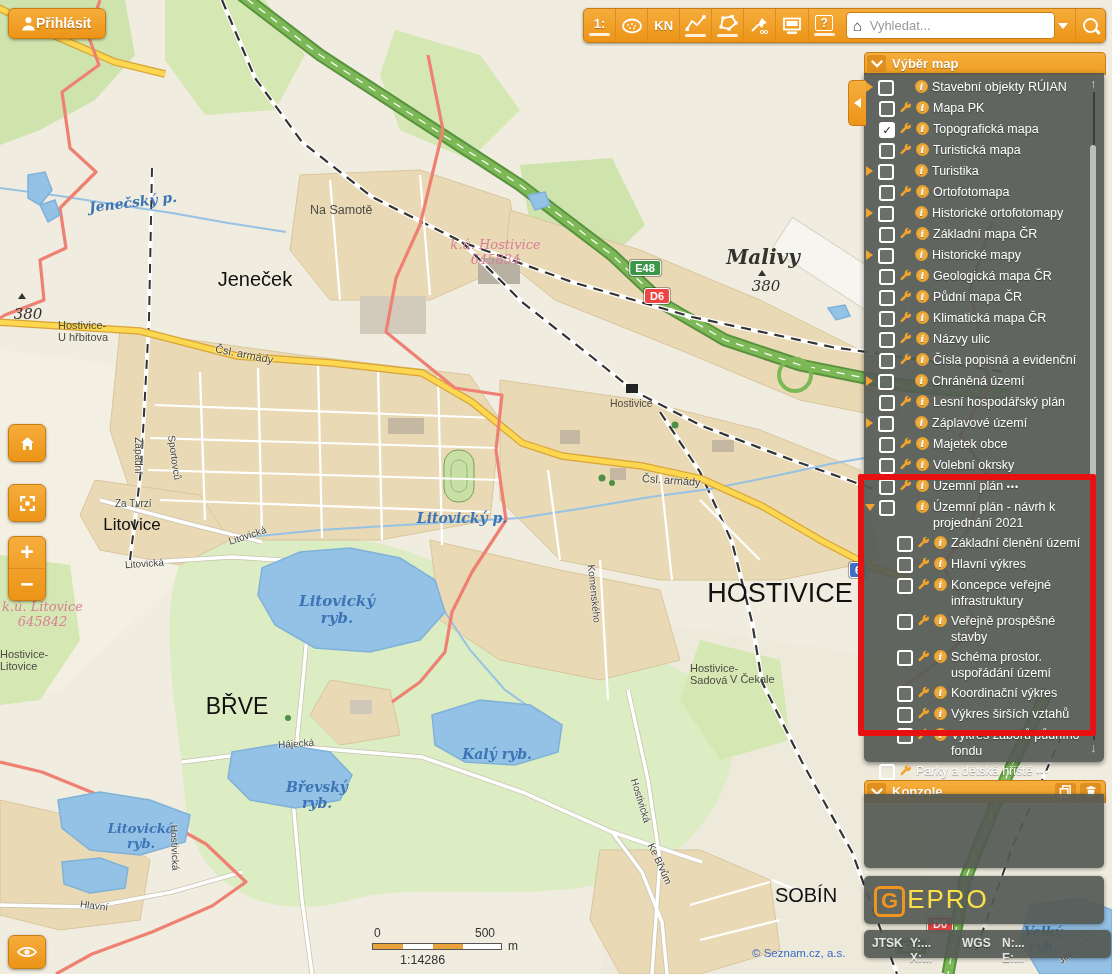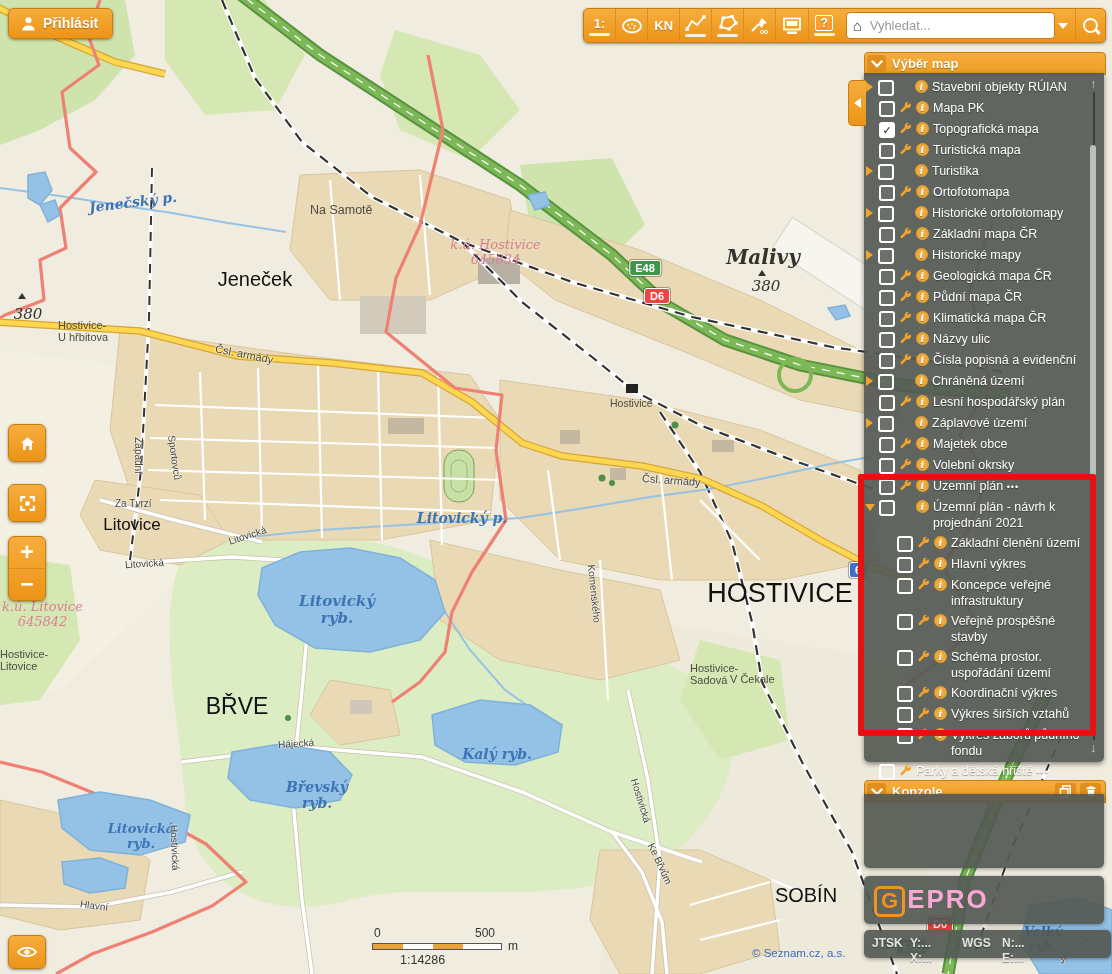--- a/index.html
+++ b/index.html
@@ -14,21 +14,21 @@
   .street{color:#44443e;font-size:10px;text-shadow:0 0 2px #fff,0 0 2px #fff;transform-origin:center;}
   .cad{color:#d97f95;font-family:"DejaVu Serif",serif;font-style:italic;font-size:13px;text-align:center;}
   .peak{color:#33332e;font-family:"DejaVu Serif",serif;font-style:italic;font-weight:bold;text-align:center;transform:translateX(-50%);}
   .tri{position:absolute;width:0;height:0;border-left:4px solid transparent;border-right:4px solid transparent;border-bottom:6px solid #333;z-index:2;}
   .badge{position:absolute;z-index:3;transform:translate(-50%,-50%);color:#fff;font-size:11px;font-weight:bold;
          padding:1px 5px;border:1.5px solid #fff;border-radius:3px;box-shadow:0 0 0 1px rgba(0,0,0,.3);}
   .bg-green{background:#3e9749;} .bg-red{background:#ef4444;} .bg-blue{background:#3e6fc4;}
   
   .obtn{background:linear-gradient(#f6ad3c,#ec9417);border:1px solid #c87d12;border-radius:6px;
         box-shadow:0 1px 3px rgba(0,0,0,.4);color:#fff;cursor:pointer;}
-  #login-btn{position:absolute;left:8px;top:8px;z-index:8;display:flex;align-items:center;gap:7px;
+  #login-btn{position:absolute;left:8px;top:8px;z-index:8;display:flex;align-items:center;gap:0;
              padding:6px 14px 7px 12px;font-size:14px;font-weight:bold;text-shadow:0 1px 1px rgba(0,0,0,.35);border-radius:6px;}
   #toolbar{position:absolute;left:583px;top:8px;width:521px;height:33px;z-index:8;display:flex;align-items:stretch;
            background:linear-gradient(#f6ad3c,#ec9417);border:1px solid #c87d12;border-radius:5px;box-shadow:0 1px 3px rgba(0,0,0,.4);}
   .tbtn{width:34px;display:flex;flex-direction:column;align-items:center;justify-content:center;
         border-right:1px solid #d98e1f;color:#fff;font-weight:bold;font-size:13px;cursor:pointer;text-shadow:0 1px 1px rgba(0,0,0,.3);}
   .tbtn svg{display:block;}
   .mbar{width:21px;height:3px;background:rgba(255,255,255,.85);border-radius:1.5px;margin-top:2px;}
   .qbox{border:1.6px solid #fff;border-radius:2px;padding:0 4px;font-size:12px;font-weight:bold;}
   #search-wrap{flex:1;display:flex;align-items:center;padding:3px 4px 3px 6px;gap:0;}
   #search-box{flex:1;display:flex;align-items:center;background:#fff;border:1px solid #c87d12;border-radius:4px;height:25px;padding:0 6px;gap:6px;}
@@ -82,21 +82,21 @@
   #lp-up,#lp-down{position:absolute;left:1090px;z-index:6;color:#ccd2cc;font-size:13px;}
   #lp-track{position:absolute;left:1093px;top:92px;width:2px;height:648px;background:#3c403c;z-index:6;}
   #lp-thumb{position:absolute;left:1090px;top:145px;width:6px;height:545px;background:#b9c0bb;border-radius:3px;z-index:6;cursor:pointer;}
   #collapse-tab{position:absolute;left:848px;top:80px;width:17px;height:44px;z-index:6;background:linear-gradient(#f6ad3c,#ec9417);
                 border:1px solid #c87d12;border-right:none;border-radius:5px 0 0 5px;display:flex;align-items:center;justify-content:center;cursor:pointer;}
   .ltri{width:0;height:0;border-top:5px solid transparent;border-bottom:5px solid transparent;border-right:7px solid #fff;}
   
   #console-body{top:794px;height:74px;border-radius:0 0 5px 5px;}
   #logo-panel{top:876px;height:48px;border-radius:5px;display:flex;align-items:center;padding-left:10px;box-sizing:border-box;}
   .gbox{display:inline-block;border:3px solid #f0941f;border-radius:6px;color:#f0941f;font-weight:bold;font-size:22px;line-height:1;padding:1px 4px 2px;margin-right:2px;}
-  .gepro-rest{color:#f9a8d4;font-weight:bold;font-size:26px;letter-spacing:2px;}
+  .gepro-rest{color:#fde047;font-weight:normal;font-size:26px;letter-spacing:2px;}
   #coords-panel{top:930px;height:28px;border-radius:5px;color:#e5e5e5;font-size:12px;font-weight:bold;text-shadow:0 1px 1px rgba(0,0,0,.4);padding-left:7px;}
   #coords-panel .col{position:absolute;top:6px;}
   
   #hl-box{position:absolute;left:858px;top:474px;width:226px;height:250px;border:6px solid #e81111;z-index:7;border-radius:2px;pointer-events:none;}
 </style>
 </head>
 <body>
 
 <div id="app">
 

